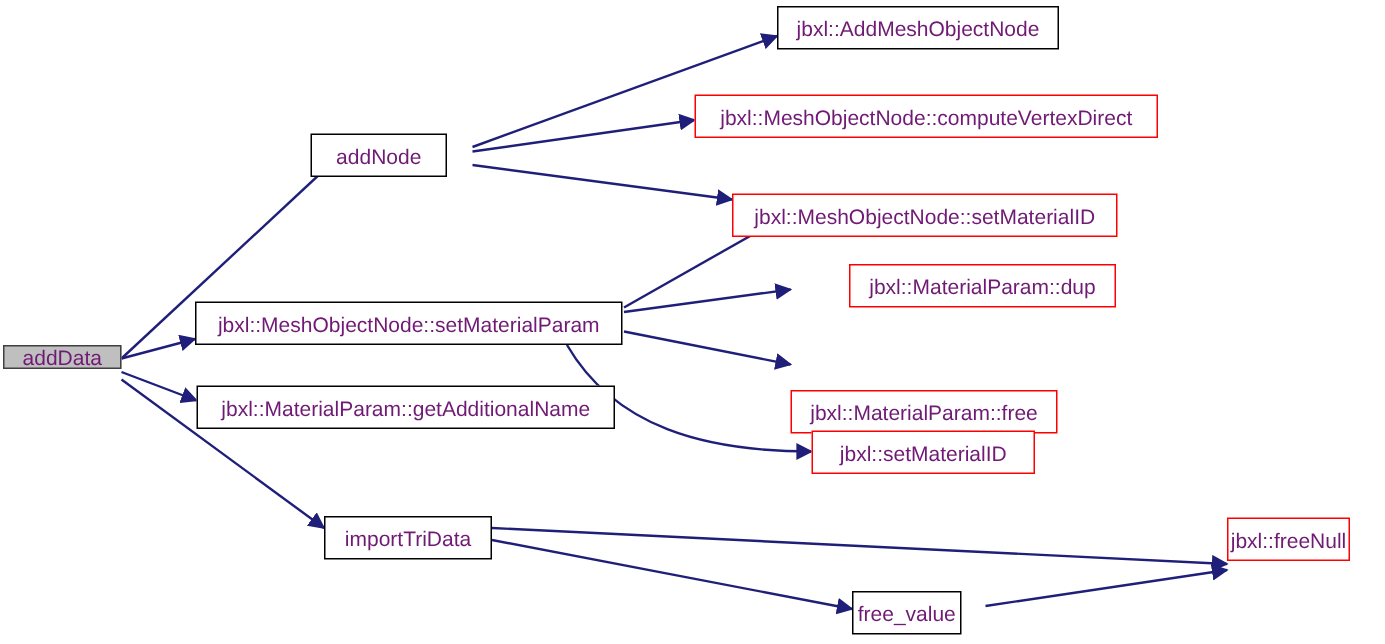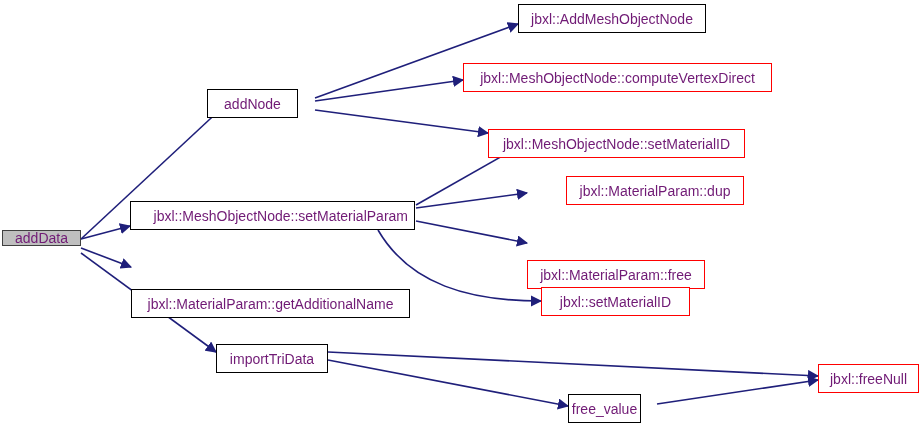--- a/index.html
+++ b/index.html
@@ -78,24 +78,24 @@
       </g>
   </svg>
 
   <div id="node-layer">
       <div class="node current" style="left: 2px; top: 230px; width: 79px; height: 16px;">
         <span class="lbl">addData</span>
       </div>
       <div class="node" style="left: 207px; top: 89px; width: 91px; height: 29px;">
         <span class="lbl">addNode</span>
       </div>
-      <div class="node" style="left: 130px; top: 201px; width: 285px; height: 29px; justify-content: flex-end;">
+      <div class="node" style="left: 130px; top: 201px; width: 285px; height: 29px;">
         <span class="lbl">jbxl::MeshObjectNode::setMaterialParam</span>
       </div>
-      <div class="node" style="left: 131px; top: 257px; width: 279px; height: 29px; margin-top: 32px;">
+      <div class="node" style="left: 131px; top: 257px; width: 279px; height: 29px;">
         <span class="lbl">jbxl::MaterialParam::getAdditionalName</span>
       </div>
       <div class="node" style="left: 216px; top: 344px; width: 112px; height: 29px;">
         <span class="lbl">importTriData</span>
       </div>
       <div class="node" style="left: 518px; top: 4px; width: 188px; height: 29px;">
         <span class="lbl">jbxl::AddMeshObjectNode</span>
       </div>
       <div class="node red" style="left: 463px; top: 63px; width: 309px; height: 29px;">
         <span class="lbl">jbxl::MeshObjectNode::computeVertexDirect</span>
@@ -108,18 +108,18 @@
       </div>
       <div class="node red" style="left: 527px; top: 232px; width: 178px; height: 29px; margin-top: 28px;">
         <span class="lbl">jbxl::MaterialParam::free</span>
       </div>
       <div class="node red" style="left: 541px; top: 287px; width: 149px; height: 29px;">
         <span class="lbl">jbxl::setMaterialID</span>
       </div>
       <div class="node" style="left: 568px; top: 394px; width: 73px; height: 29px;">
         <span class="lbl">free_value</span>
       </div>
-      <div class="node red" style="left: 818px; top: 364px; width: 101px; height: 29px;">
+      <div class="node red" style="left: 818px; top: 345px; width: 82px; height: 29px;">
         <span class="lbl">jbxl::freeNull</span>
       </div>
     </div>
 
 </div>
 
 </body></html>

